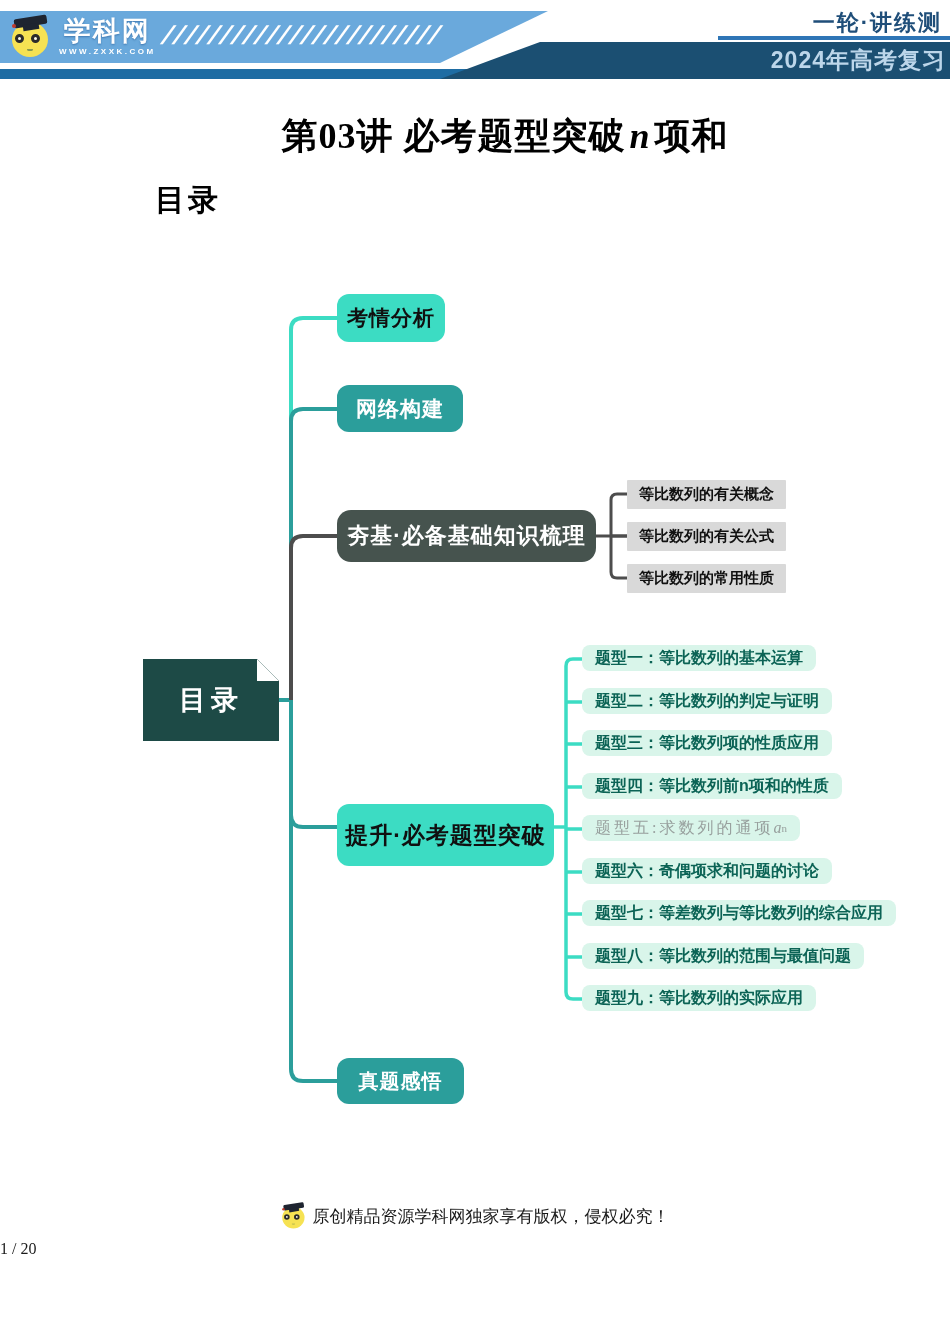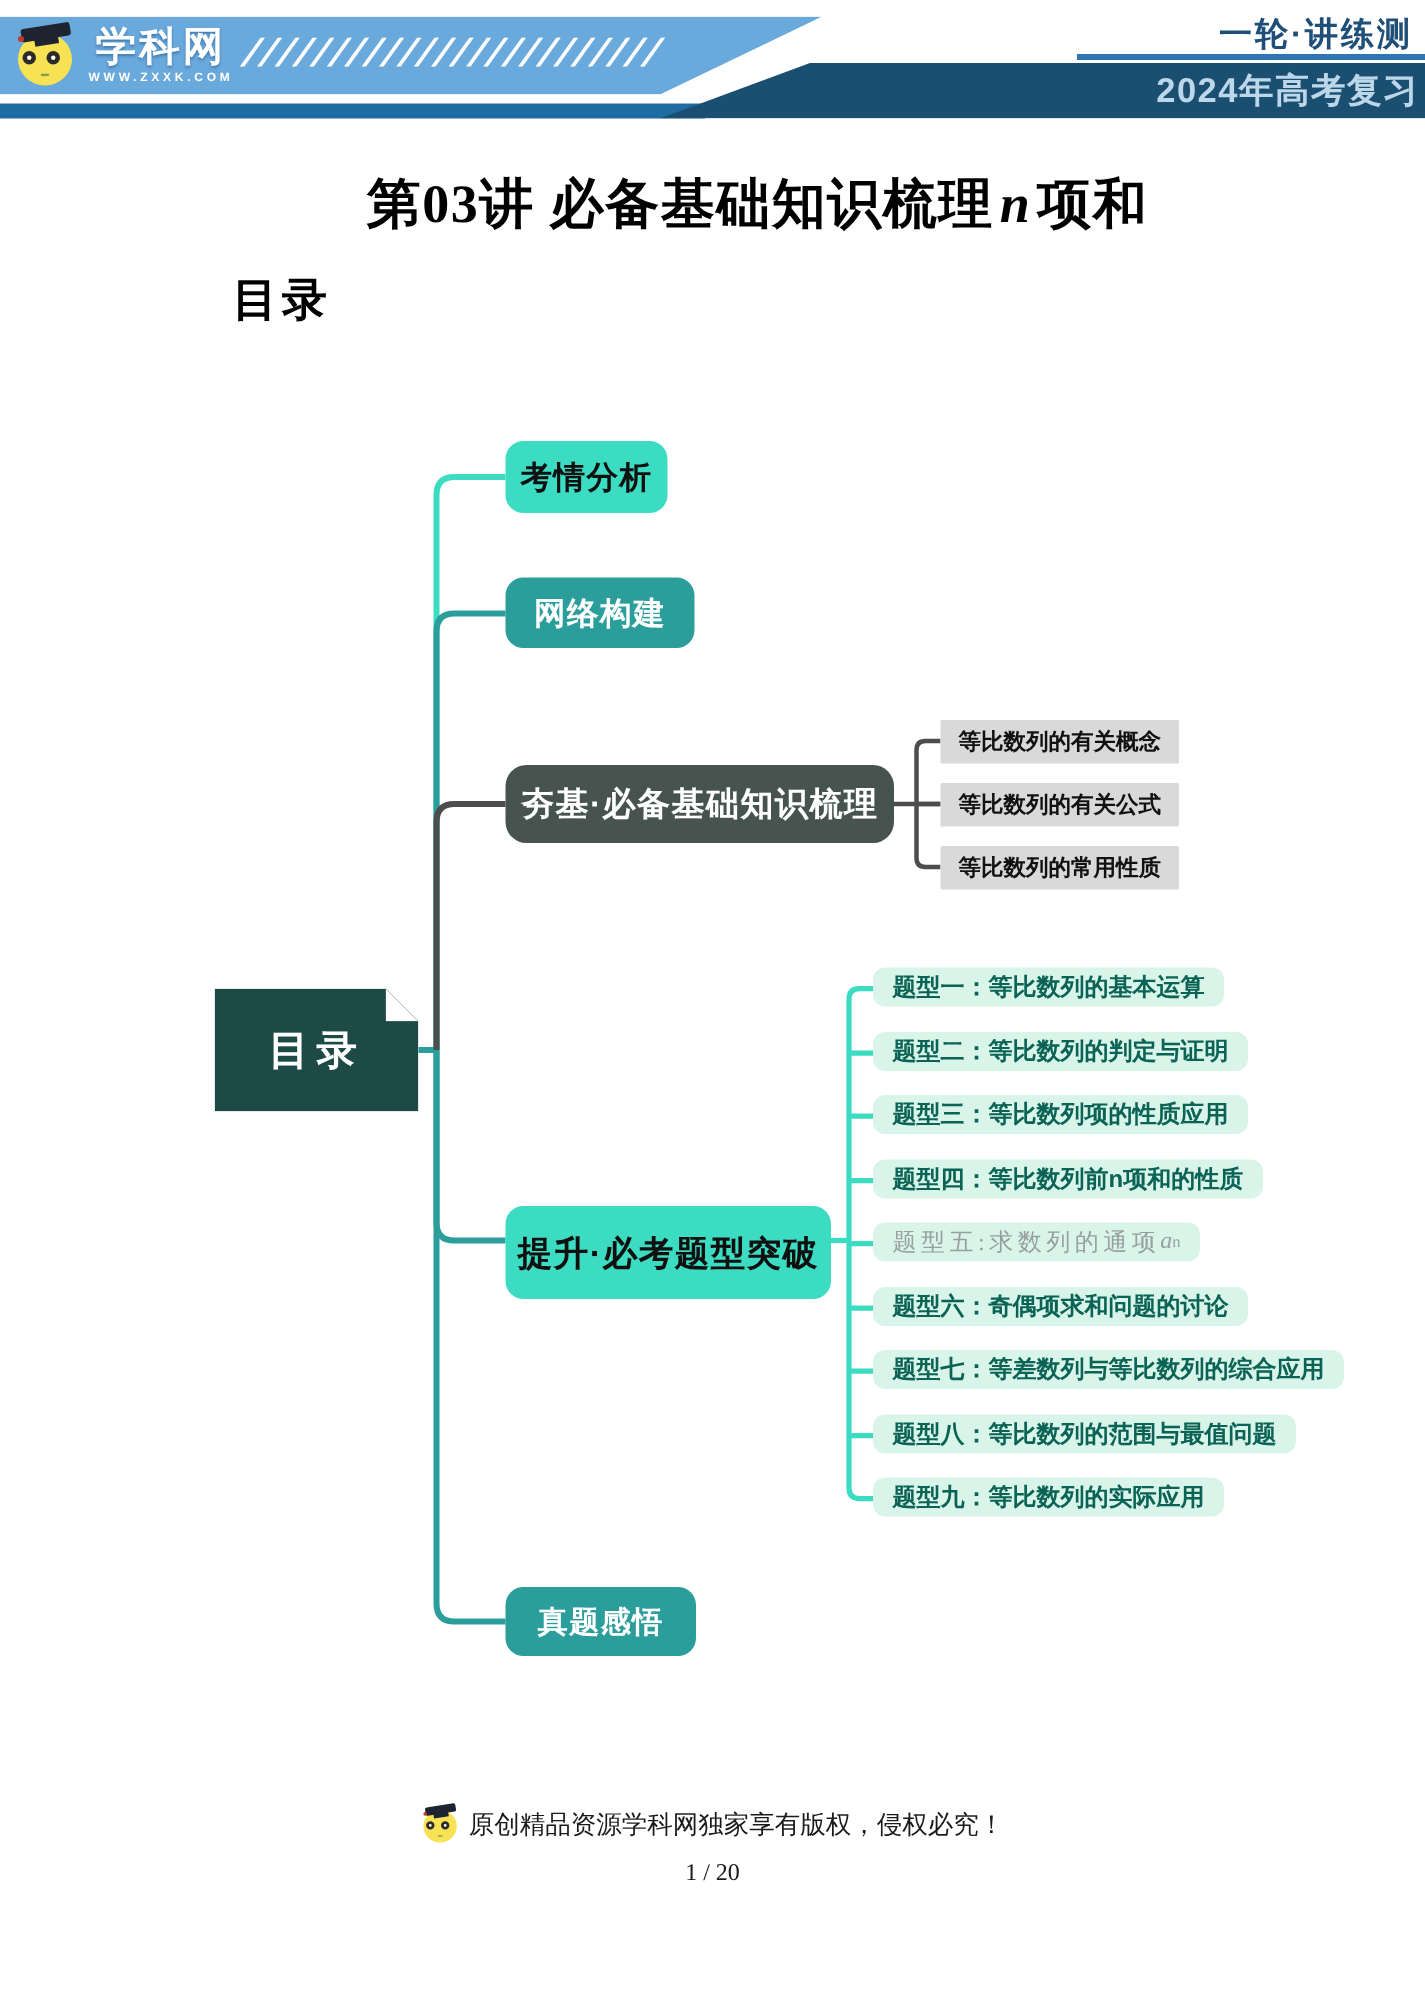--- a/index.html
+++ b/index.html
@@ -92,21 +92,21 @@
   .topic.muted i { font-style:italic; letter-spacing:0; }
   .topic.muted sub { font-size:11px; letter-spacing:0; }
 
   
   .footer-line {
     position:absolute; top:1202px; left:0; right:0; display:flex; align-items:center;
     justify-content:center; gap:4px; font-family:"Liberation Serif", serif;
     font-size:17px; color:#1a1a1a;
   }
   .page-num {
-    position:absolute; top:1240px; left:0; right:0; text-align:center;
+    position:absolute; top:1240px; left:0; right:0; text-align:left;
     font-family:"Liberation Serif", serif; font-size:16px; color:#1a1a1a;
   }
 </style>
 </head>
 <body>
 
 <div class="page">
 
   <div class="hdr-stripe"></div>
   <div class="hdr-banner">
@@ -126,21 +126,21 @@
       </span>
     </div>
     <div class="slashes">////////////////////////</div>
   </div>
   <div class="navy-band">
     <span class="review">2024年高考复习</span>
   </div>
   <div class="series">一轮·讲练测</div>
   <div class="series-line"></div>
 
-  <h1 class="title"><span>第03讲 必备基础知识梳理</span><i class="mvar">n</i><span>项和</span></h1>
+  <h1 class="title"><span>第03讲 必考题型突破</span><i class="mvar">n</i><span>项和</span></h1>
   <h2 class="toc">目录</h2>
 
   <svg class="map-svg" width="950" height="1344" viewBox="0 0 950 1344">
     <path d="M279 700 H291" stroke="#2b9e9b" stroke-width="4" fill="none"></path>
     <path d="M291 700 V330 Q291 318 303 318 H337" stroke="#3cdcc3" stroke-width="4" fill="none"></path>
     <path d="M291 700 V421 Q291 409 303 409 H337" stroke="#2b9e9b" stroke-width="4" fill="none"></path>
     <path d="M291 700 V548 Q291 536 303 536 H337" stroke="#4d4d4d" stroke-width="4" fill="none"></path>
     <path d="M291 700 V815 Q291 827 303 827 H337" stroke="#2b9e9b" stroke-width="4" fill="none"></path>
     <path d="M291 700 V1069 Q291 1081 303 1081 H337" stroke="#2b9e9b" stroke-width="4" fill="none"></path>
     <path d="M596 536 H627" stroke="#4d4d4d" stroke-width="3" fill="none"></path>

